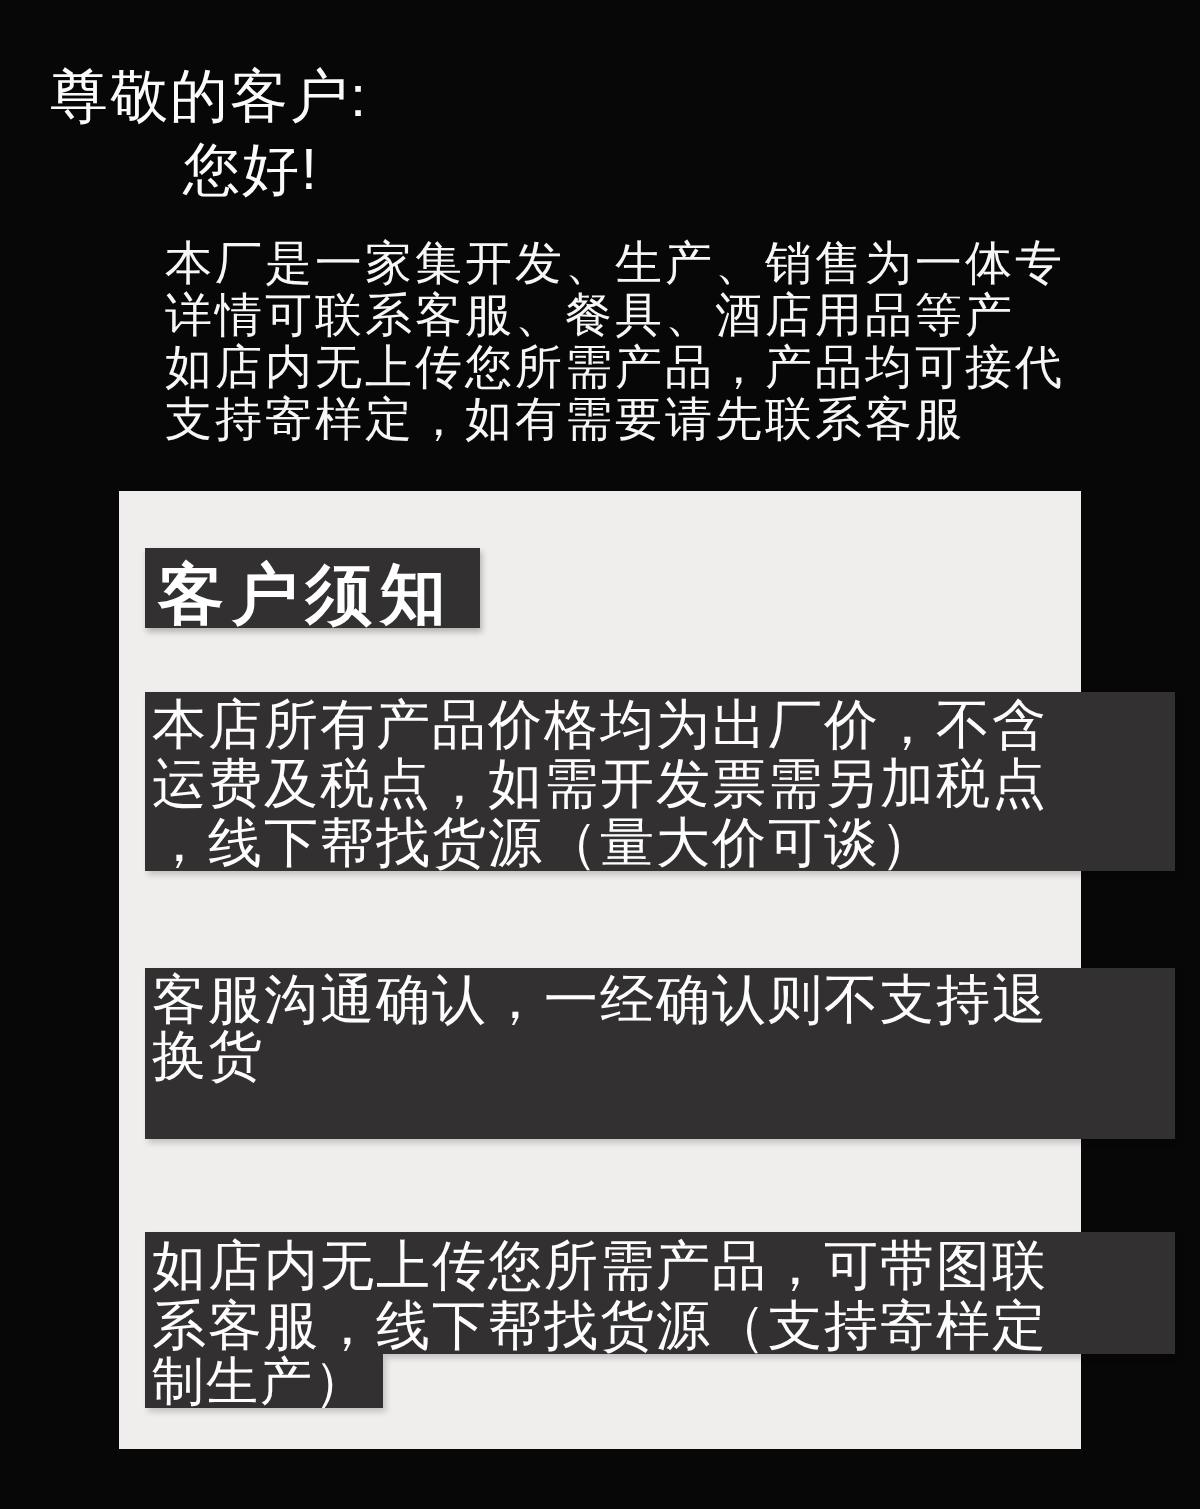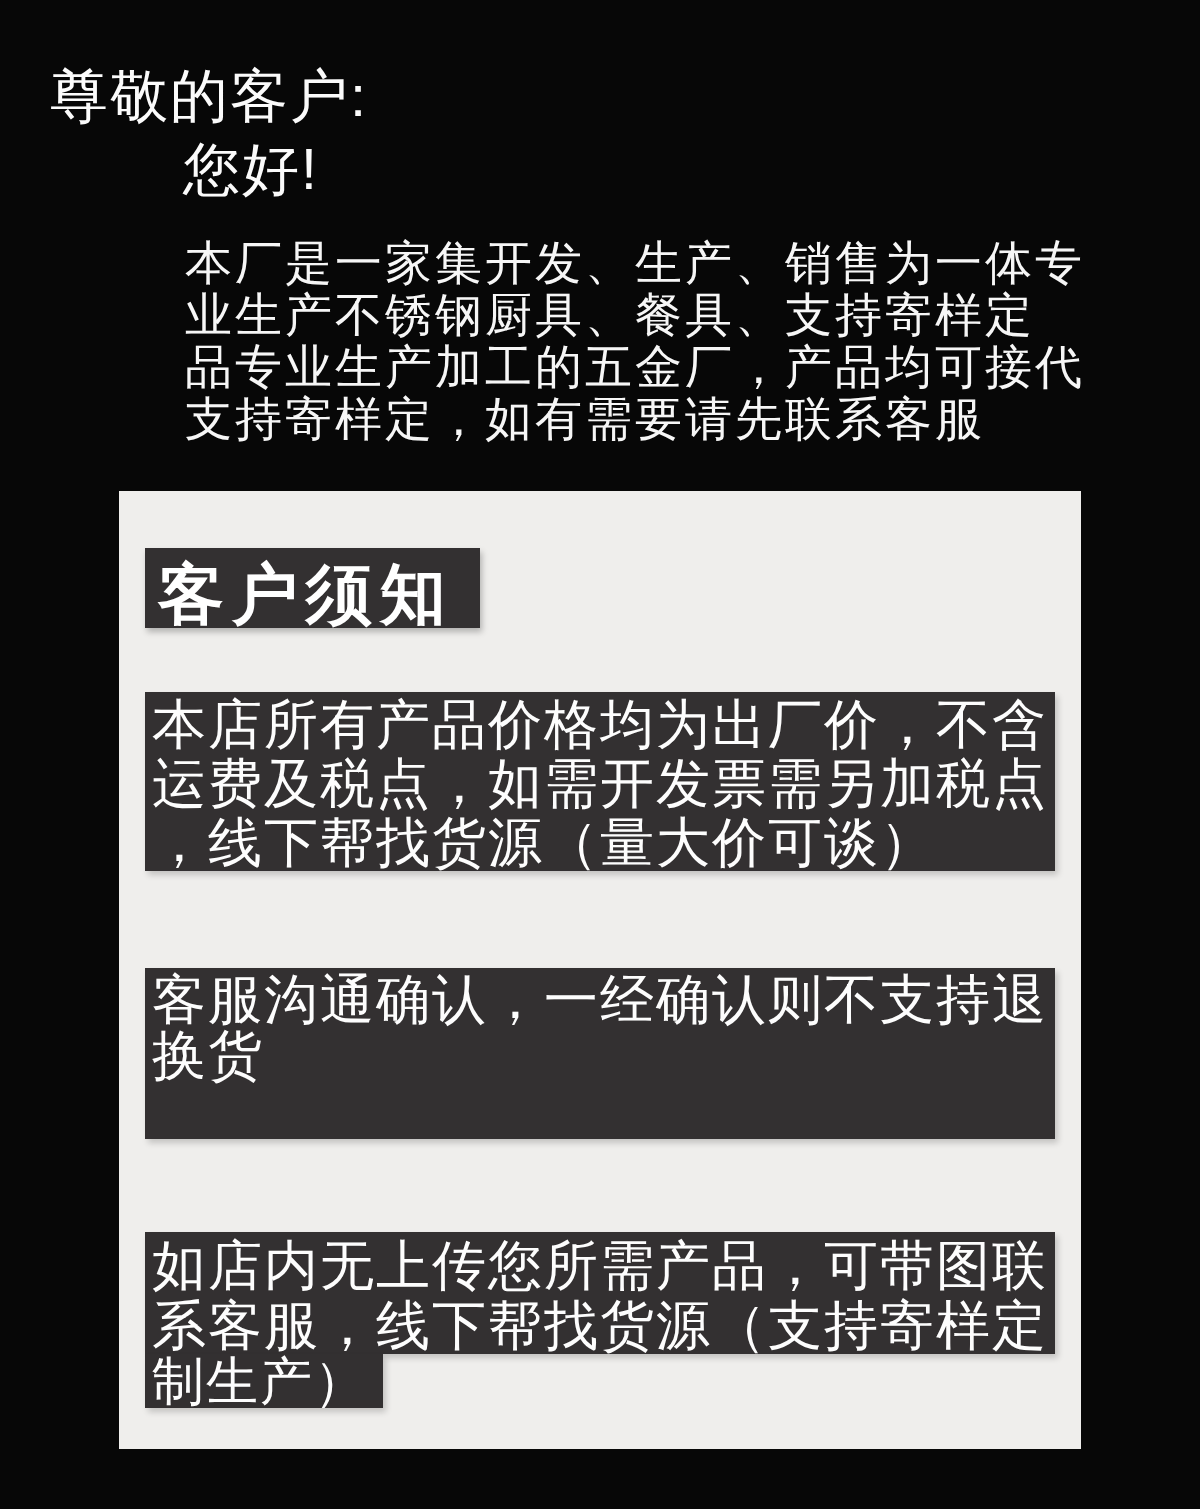--- a/index.html
+++ b/index.html
@@ -28,21 +28,20 @@
     color: #fbfbfb;
     white-space: nowrap;
   }
   .intro {
     position: absolute;
     left: 165px; top: 237px;
     font-size: 47px;
     line-height: 52px;
     letter-spacing: 3px;
     color: #f6f6f6;
-    margin-left: 20px;
   }
   .intro .ln { white-space: nowrap; }
 
   .card {
     position: absolute;
     left: 119px; top: 491px;
     width: 962px; height: 958px;
     background: #efeeec;
   }
   .card-title {
@@ -55,21 +54,21 @@
     font-weight: 700;
     letter-spacing: 8px;
     line-height: 92px;
     padding-left: 13px;
     box-shadow: 2px 4px 6px rgba(0,0,0,0.25);
     white-space: nowrap;
   }
   .notice {
     position: absolute;
     left: 26px;
-    width: 910px;
+    width: 1030px;
     background: #333031;
     color: #fdfdfd;
     font-size: 54px;
     letter-spacing: 2px;
     padding: 3px 4px 0 7px;
     overflow: hidden;
     box-shadow: 3px 4px 6px rgba(0,0,0,0.18);
   }
   .notice .ln { white-space: nowrap; }
   .notice-1 { top: 201px; height: 179px; line-height: 59px; }
@@ -91,22 +90,22 @@
   }
 </style>
 </head>
 <body>
 
 <div class="salutation">尊敬的客户:</div>
 <div class="greeting">您好!</div>
 
 <div class="intro">
   <div class="ln">本厂是一家集开发、生产、销售为一体专</div>
-  <div class="ln">业生产不锈钢厨具、餐具、支持寄样定</div>
-  <div class="ln">品专业生产加工的五金厂，产品均可接代</div>
+  <div class="ln">详情可联系客服、餐具、酒店用品等产</div>
+  <div class="ln">如店内无上传您所需产品，产品均可接代</div>
   <div class="ln">支持寄样定，如有需要请先联系客服</div>
 </div>
 
 <div class="card">
   <div class="card-title">客户须知</div>
 
   <div class="notice notice-1">
     <div class="ln">本店所有产品价格均为出厂价，不含</div>
     <div class="ln">运费及税点，如需开发票需另加税点</div>
     <div class="ln">，线下帮找货源（量大价可谈）</div>

